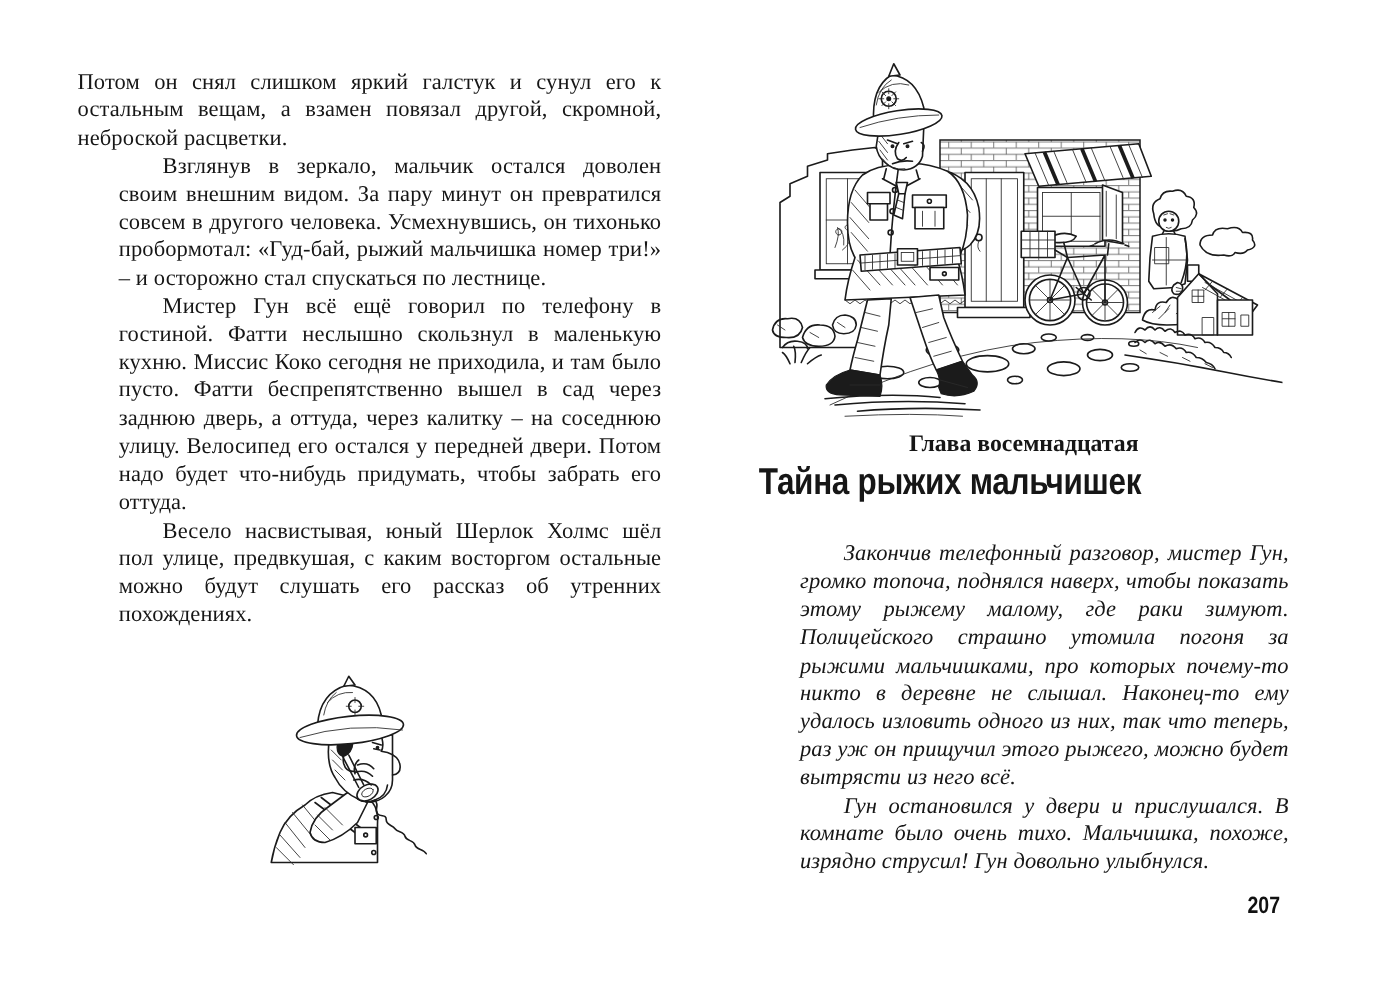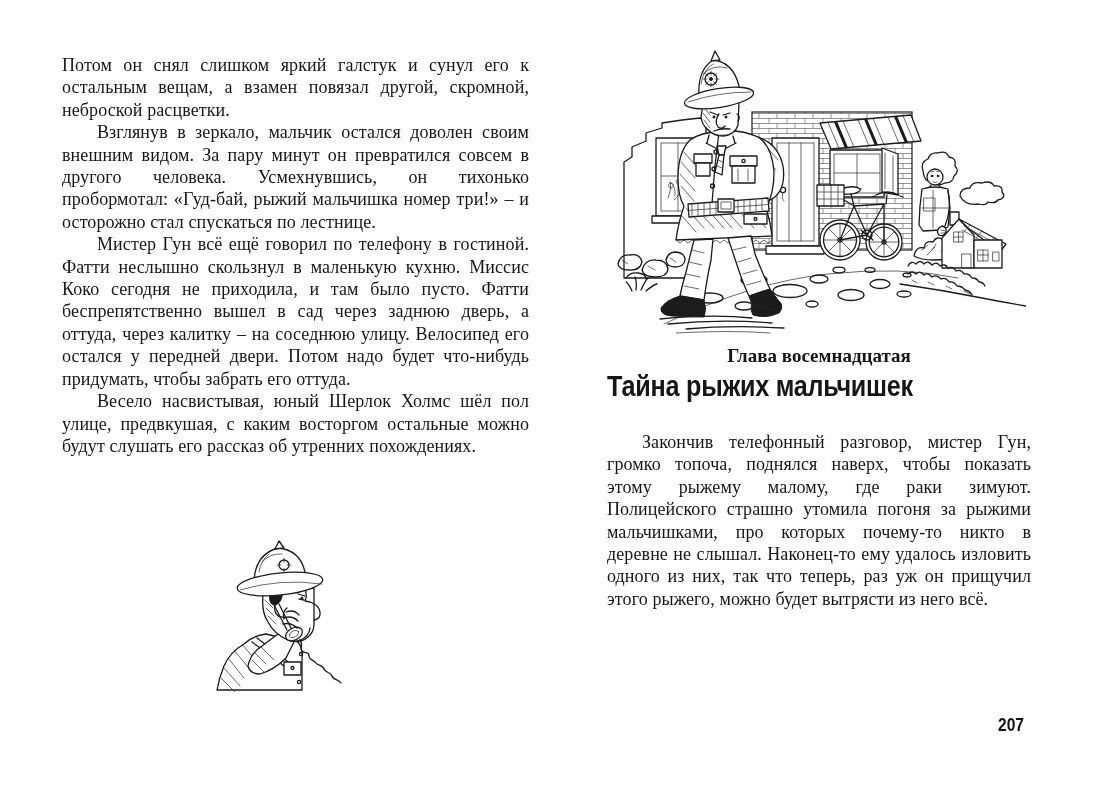--- a/index.html
+++ b/index.html
@@ -3,26 +3,26 @@
 <meta charset="utf-8">
 <style>
   html,body{margin:0;padding:0;background:#ffffff;}
   #stage{position:relative;width:1100px;height:786px;background:#ffffff;overflow:hidden;
          font-family:"Liberation Serif",serif;color:#161616;padding-left:31px;}
   .col{position:absolute;}
   .left-col{left:62px;top:54px;width:467px;}
   .right-col{left:607px;top:344px;width:424px;}
   p.body-par{margin:0;font-size:18px;line-height:22.4px;text-align:justify;
              color:#161616;letter-spacing:0.1px;}
-  p.indent{text-indent:35px;}
+  p.indent{text-indent:35px;margin-left:33px;}
   .chapter-label{margin:0;font-weight:700;font-size:19px;line-height:23px;text-align:center;}
   .chapter-title{margin:2px 0 0 0;font-family:"Liberation Sans",sans-serif;font-weight:700;
                  font-size:30px;line-height:34px;white-space:nowrap;letter-spacing:-0.3px;
                  transform:scaleX(0.84);transform-origin:left center;}
-  .chapter-paragraphs{margin-top:28px;}
+  .chapter-paragraphs{margin-top:28px;font-style:italic;}
   .illus{position:absolute;}
   .illus-right{left:602px;top:28px;width:424px;height:308px;}
   .illus-left{left:202px;top:538px;width:162px;height:154px;}
   .page-num{position:absolute;left:932px;top:714px;width:92px;text-align:right;
             font-family:"Liberation Sans",sans-serif;font-weight:700;font-size:19px;
             transform:scaleX(0.82);transform-origin:right center;color:#111;}
   svg .ln{fill:none;stroke:#1b1b1b;stroke-width:1.3;stroke-linecap:round;stroke-linejoin:round;}
   svg .thin{fill:none;stroke:#2a2a2a;stroke-width:0.7;stroke-linecap:round;}
   svg .wfill{fill:#ffffff;stroke:#1b1b1b;stroke-width:1.3;stroke-linejoin:round;}
   svg .dark{fill:#1b1b1b;stroke:#1b1b1b;stroke-width:1;}
@@ -297,18 +297,19 @@
 
       <path class="ln" stroke-width="1.1" d="M98,102 c4,5 -1,8 2,11 c3,3 7,0 7,5 c0,4 5,4 7,7 c2,3 7,2 8,6 c1,4 7,3 8,7 c1,4 7,3 9,7"></path>
     </g>
   </svg>
 
   <div class="col right-col">
     <p class="chapter-label">Глава восемнадцатая</p>
     <p class="chapter-title">Тайна рыжих мальчишек</p>
     <div class="chapter-paragraphs">
       <p class="body-par indent">Закончив телефонный разговор, мистер Гун, громко топоча, поднялся наверх, чтобы показать этому рыжему малому, где раки зимуют. Полицейского страшно утомила погоня за рыжими мальчишками, про которых почему-то никто в деревне не слышал. Наконец-то ему удалось изловить одного из них, так что теперь, раз уж он прищучил этого рыжего, можно будет вытрясти из него всё.</p>
+      <p class="body-par indent">Гун остановился у двери и прислушался. В комнате было очень тихо. Мальчишка, похоже, изрядно струсил! Гун довольно улыбнулся.</p>
     </div>
   </div>
 
   <div class="page-num">207</div>
 
 </div>
 
 </body></html>

